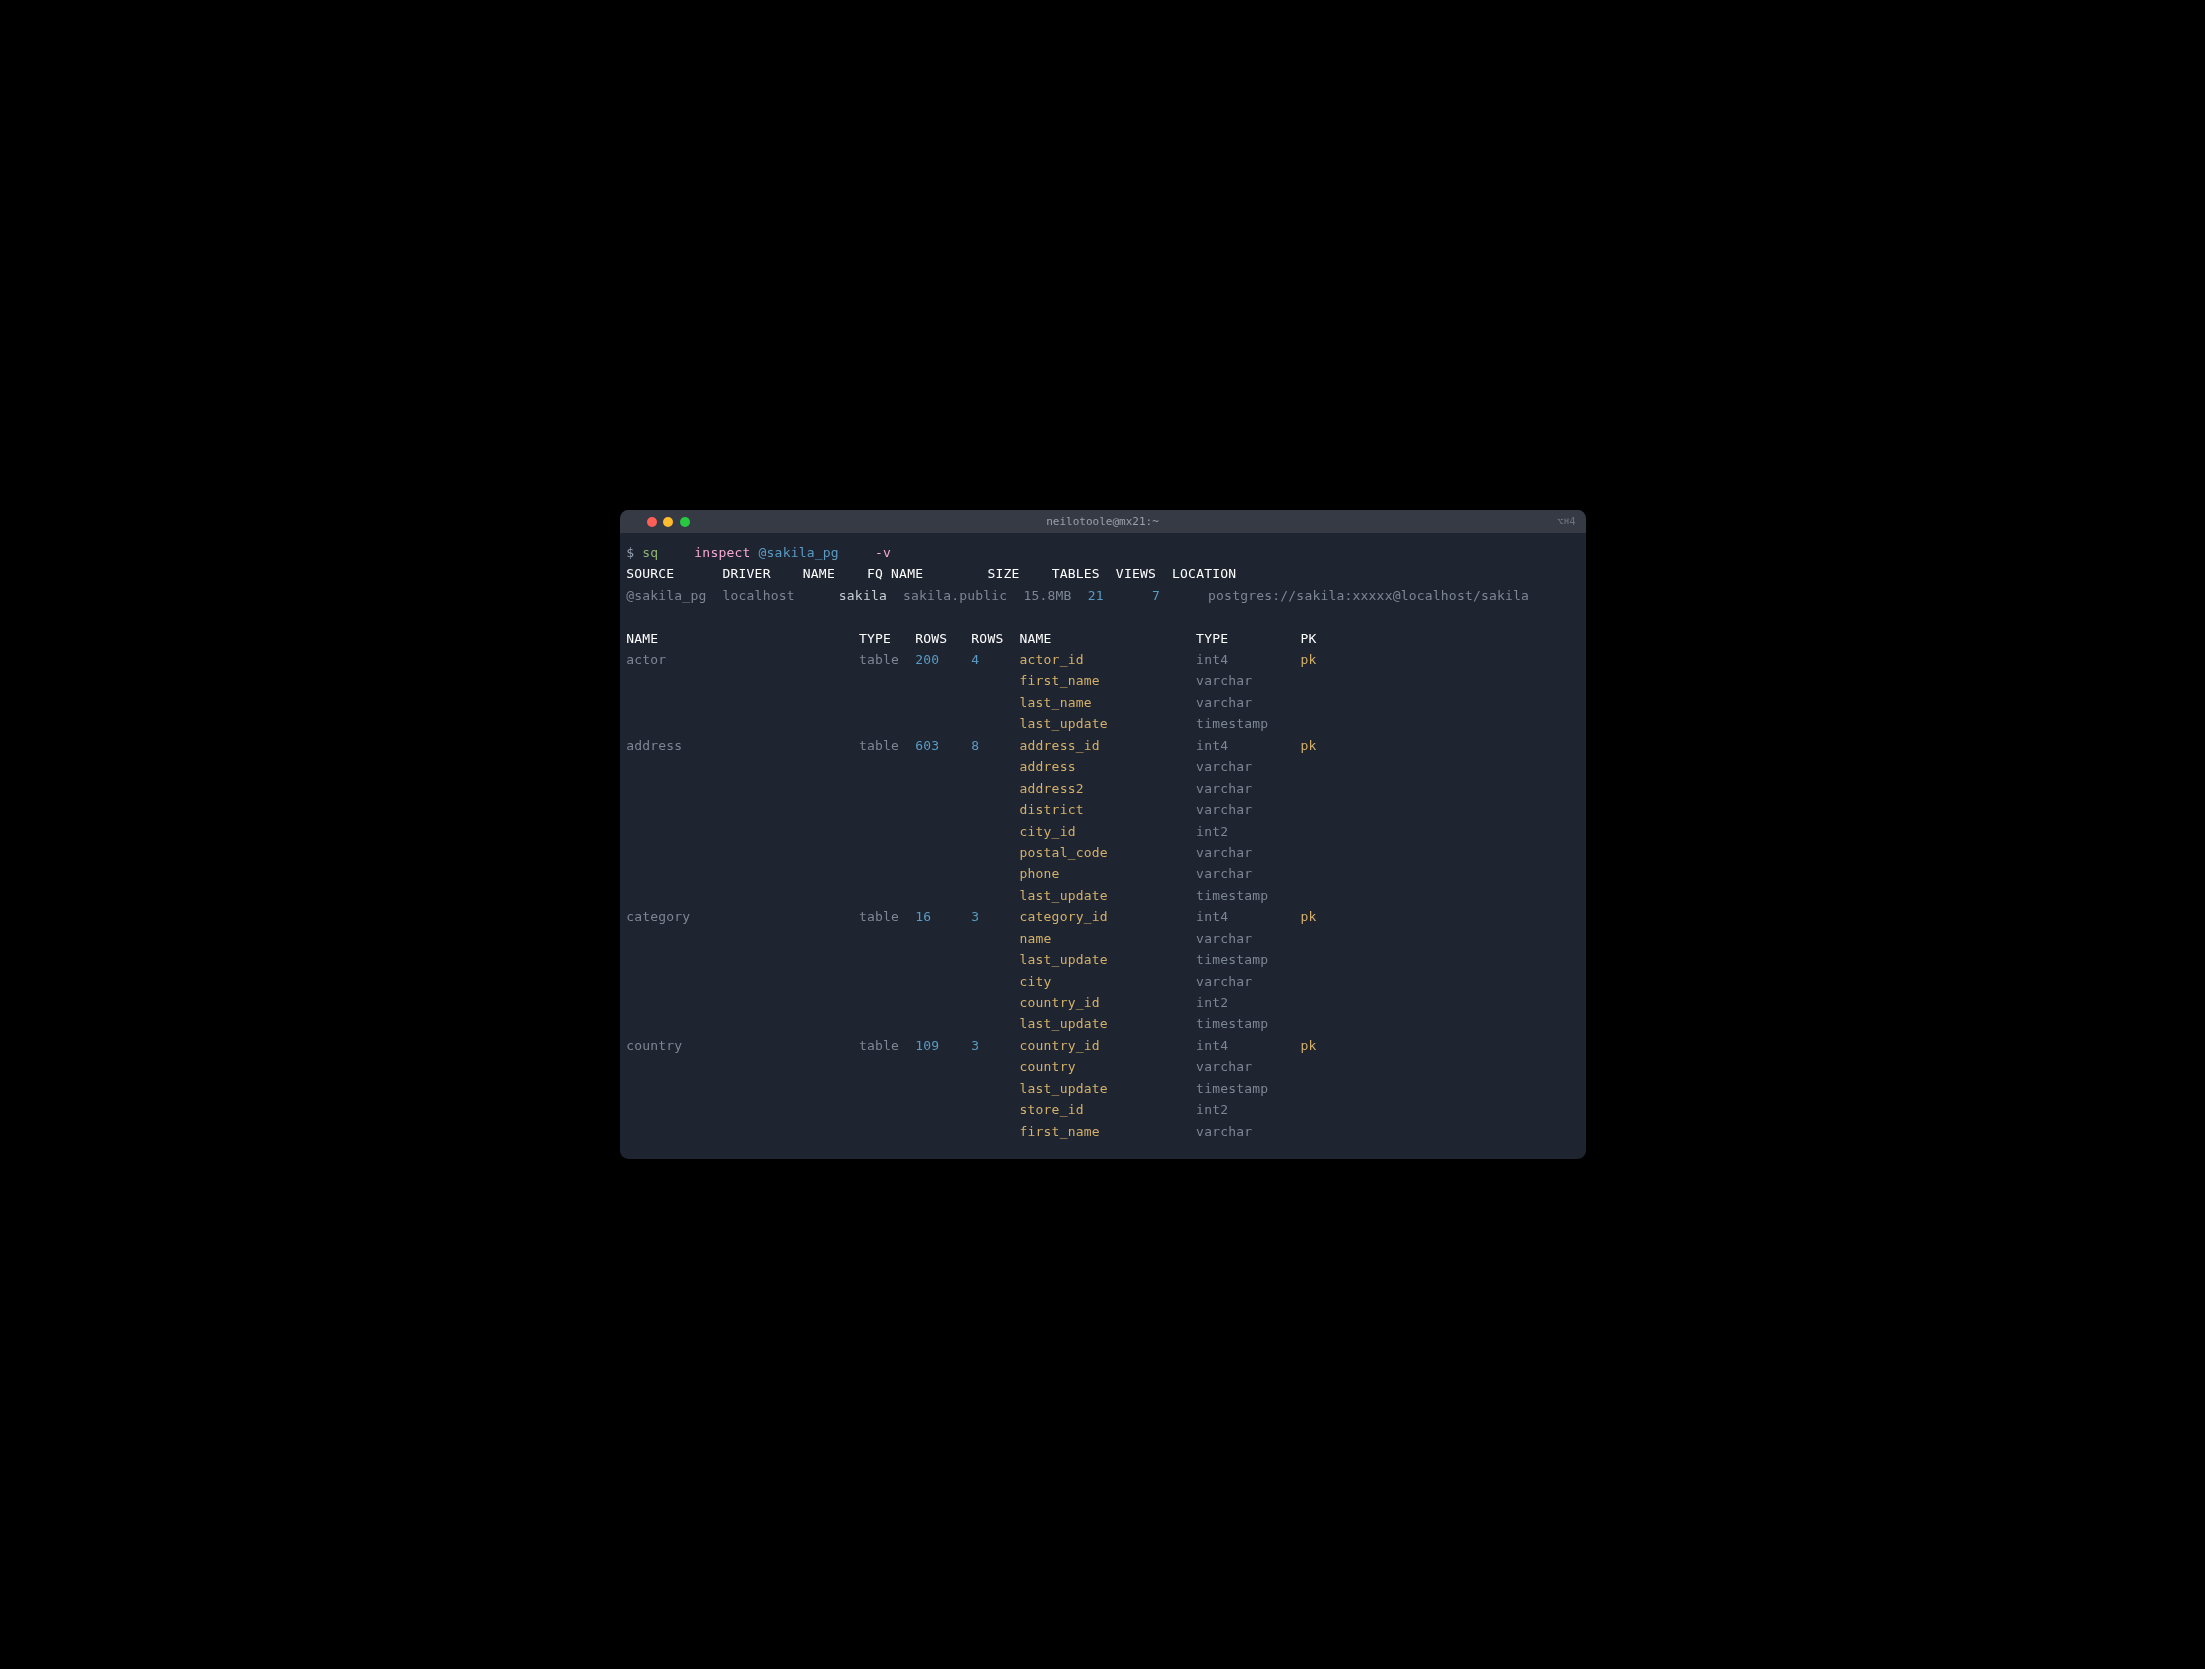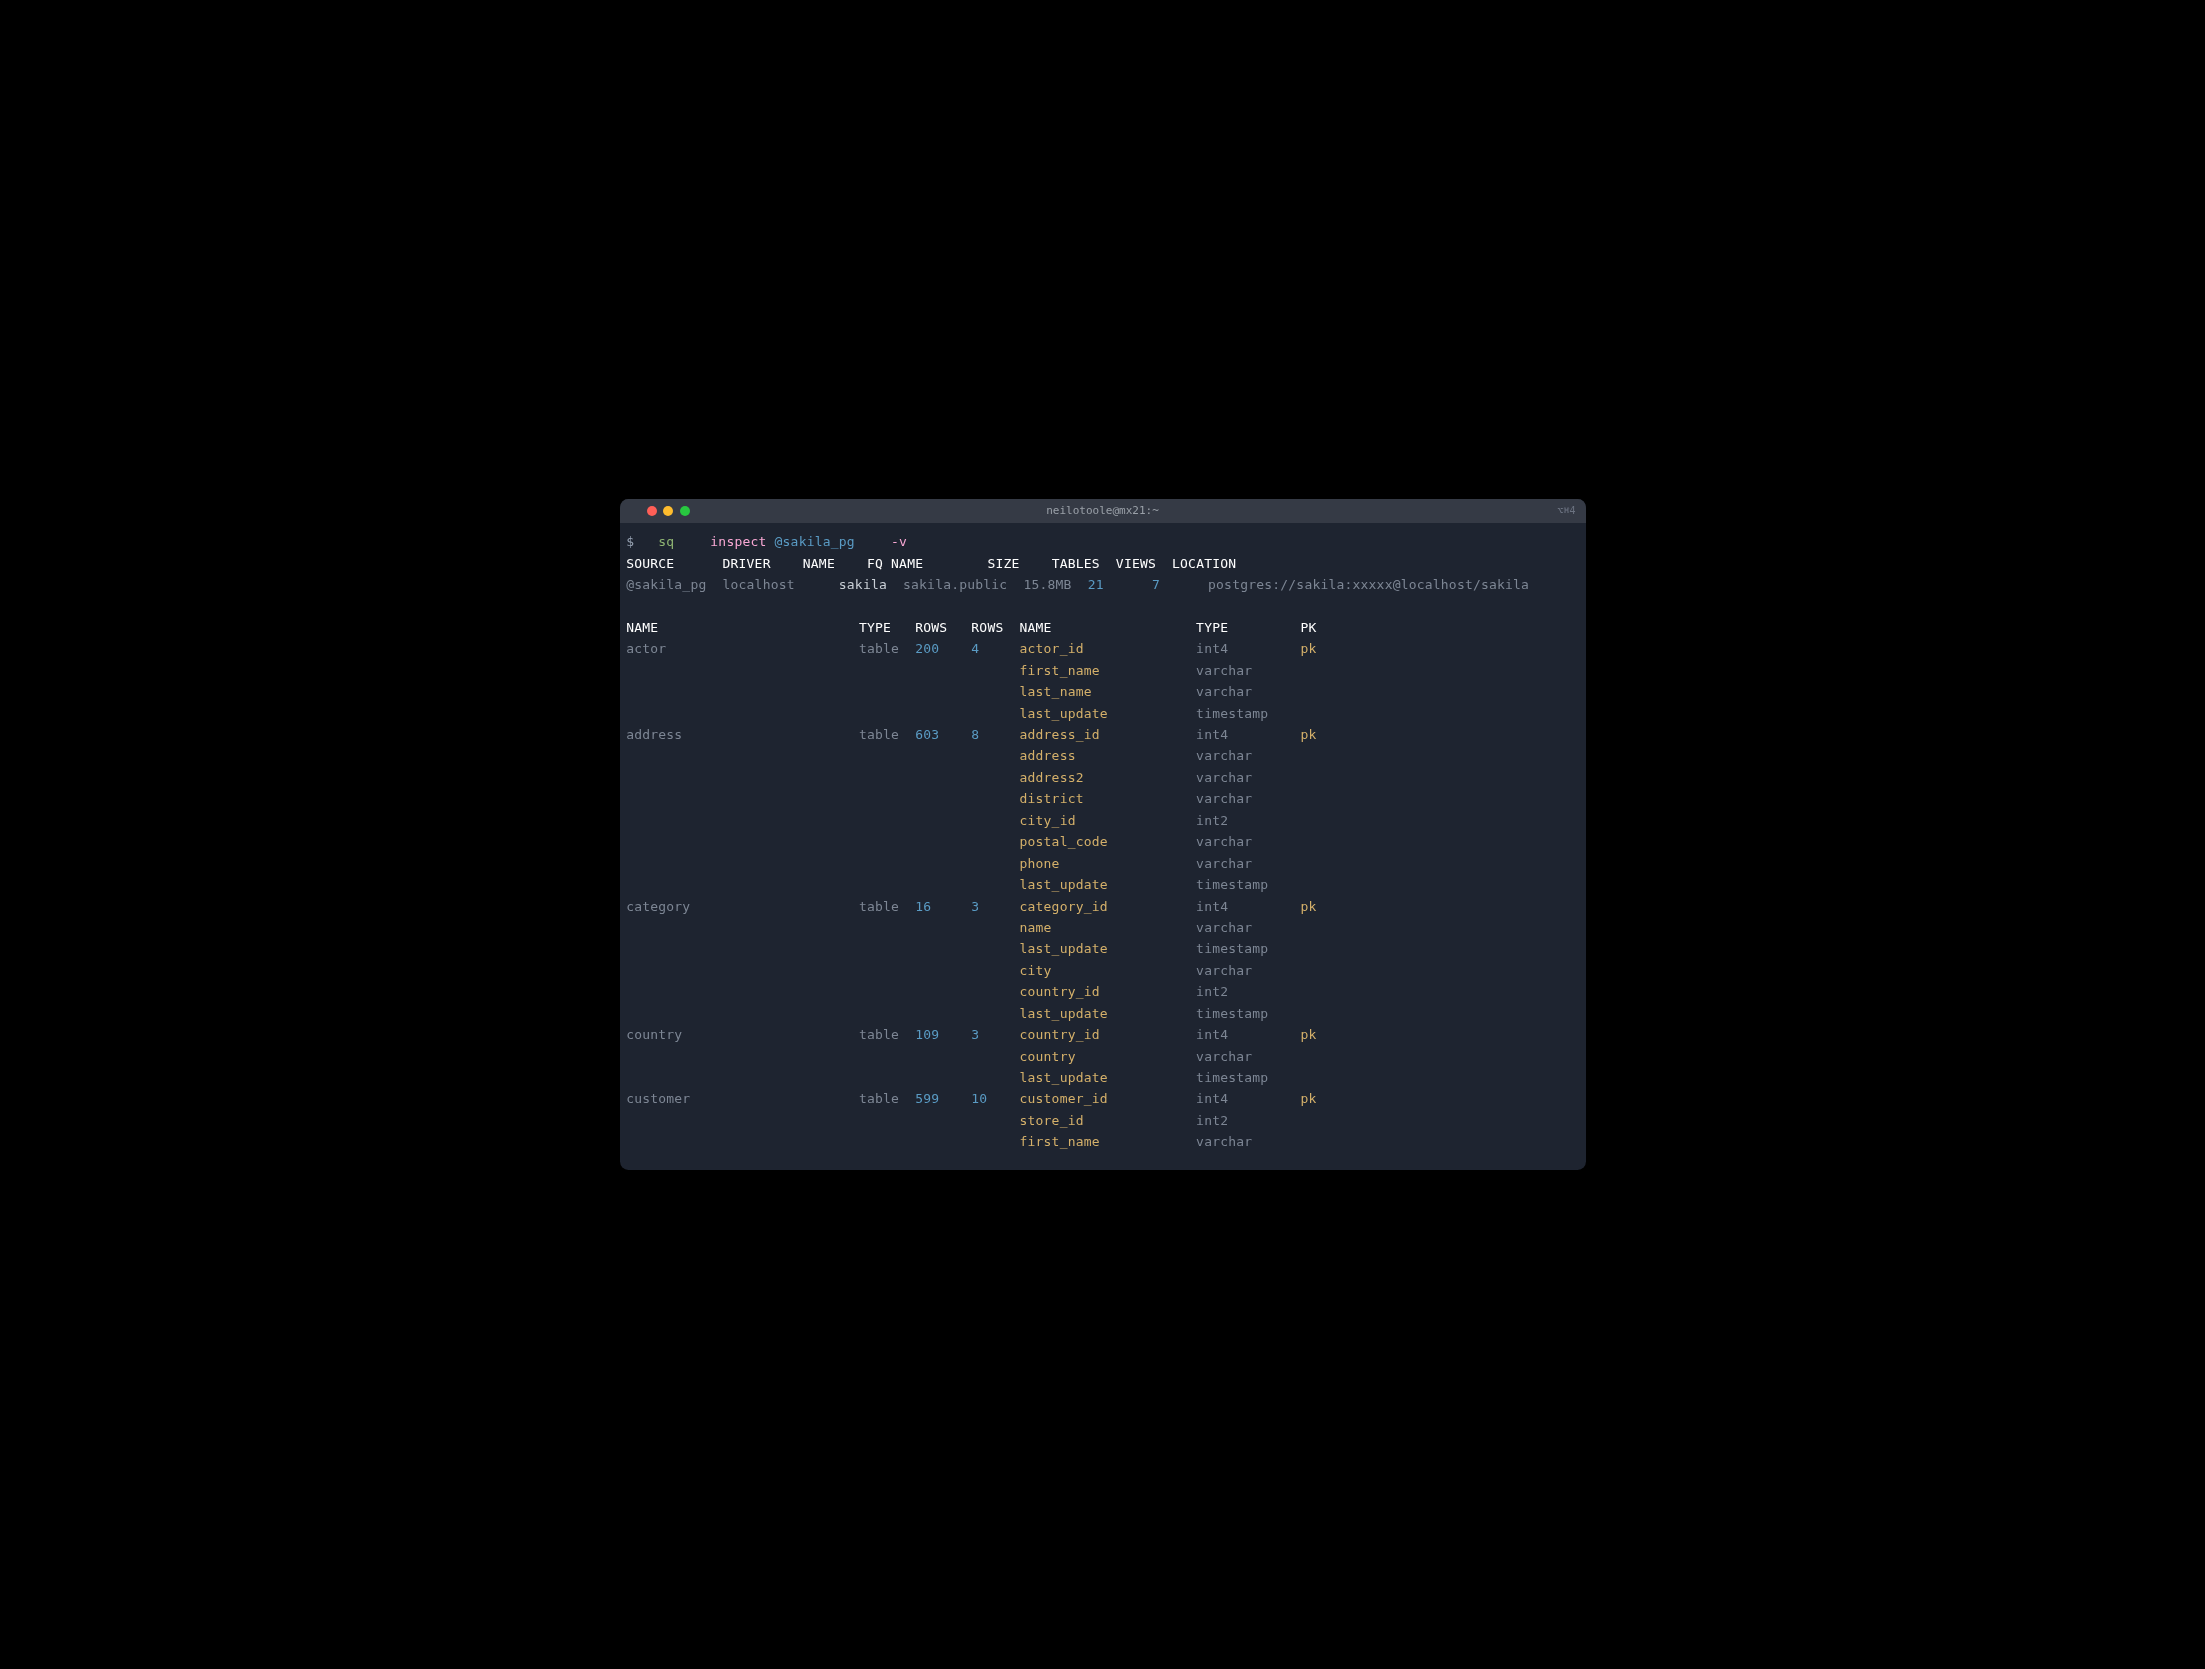--- a/index.html
+++ b/index.html
@@ -61,21 +61,21 @@
       padding: 8.4px 6.7px 17px 6.7px;
       font-size: 13px;
       line-height: 1.65;
       letter-spacing: 0.2px;
     }
     .line {
       white-space: pre;
       color: #7d8694;
     }
     .prompt { color: #95a0b0; }
-    .cmd-green { color: #8fb573; margin-left: 16px; }
+    .cmd-green { color: #8fb573; }
     .cmd-yellow { color: #f9a8d4; margin-left: 28px; }
     .cmd-blue { color: #5a9bc4; }
     .hdr { color: #ffffff; margin-top: 40px; }
     .val-gray { color: #7d8694; }
     .val-white { color: #c9cfd6; margin-left: 28px; }
     .val-num { color: #5a9bc4; }
     .val-yellow { color: #d4b06a; }
     .col-name { color: #d4b06a; }
     .col-type { color: #7d8694; }
   </style>
@@ -120,19 +120,18 @@
         <div class="line"><span class="val-gray">                             </span><span class="val-gray">       </span><span class="val-num">       </span><span class="val-num">      </span><span class="col-name">last_update           </span><span class="col-type">timestamp    </span><span class="val-yellow"></span></div>
         <div class="line"><span class="val-gray">category                     </span><span class="val-gray">table  </span><span class="val-num">16     </span><span class="val-num">3     </span><span class="col-name">category_id           </span><span class="col-type">int4         </span><span class="val-yellow">pk</span></div>
         <div class="line"><span class="val-gray">                             </span><span class="val-gray">       </span><span class="val-num">       </span><span class="val-num">      </span><span class="col-name">name                  </span><span class="col-type">varchar      </span><span class="val-yellow"></span></div>
         <div class="line"><span class="val-gray">                             </span><span class="val-gray">       </span><span class="val-num">       </span><span class="val-num">      </span><span class="col-name">last_update           </span><span class="col-type">timestamp    </span><span class="val-yellow"></span></div>
         <div class="line"><span class="val-gray">                             </span><span class="val-gray">       </span><span class="val-num">       </span><span class="val-num">      </span><span class="col-name">city                  </span><span class="col-type">varchar      </span><span class="val-yellow"></span></div>
         <div class="line"><span class="val-gray">                             </span><span class="val-gray">       </span><span class="val-num">       </span><span class="val-num">      </span><span class="col-name">country_id            </span><span class="col-type">int2         </span><span class="val-yellow"></span></div>
         <div class="line"><span class="val-gray">                             </span><span class="val-gray">       </span><span class="val-num">       </span><span class="val-num">      </span><span class="col-name">last_update           </span><span class="col-type">timestamp    </span><span class="val-yellow"></span></div>
         <div class="line"><span class="val-gray">country                      </span><span class="val-gray">table  </span><span class="val-num">109    </span><span class="val-num">3     </span><span class="col-name">country_id            </span><span class="col-type">int4         </span><span class="val-yellow">pk</span></div>
         <div class="line"><span class="val-gray">                             </span><span class="val-gray">       </span><span class="val-num">       </span><span class="val-num">      </span><span class="col-name">country               </span><span class="col-type">varchar      </span><span class="val-yellow"></span></div>
         <div class="line"><span class="val-gray">                             </span><span class="val-gray">       </span><span class="val-num">       </span><span class="val-num">      </span><span class="col-name">last_update           </span><span class="col-type">timestamp    </span><span class="val-yellow"></span></div>
-        <div class="line"><span class="val-gray">customer                     </span><span class="val-gray">table  </span><span class="val-num">599    </span><span class="val-num">10    </span><span class="col-name">customer_id           </span><span class="col-type">int4         </span><span class="val-yellow">pk</span></div>
         <div class="line"><span class="val-gray">                             </span><span class="val-gray">       </span><span class="val-num">       </span><span class="val-num">      </span><span class="col-name">store_id              </span><span class="col-type">int2         </span><span class="val-yellow"></span></div>
         <div class="line"><span class="val-gray">                             </span><span class="val-gray">       </span><span class="val-num">       </span><span class="val-num">      </span><span class="col-name">first_name            </span><span class="col-type">varchar      </span><span class="val-yellow"></span></div>
       </div>
   </div>
 </div>
 
 
 </body></html>

